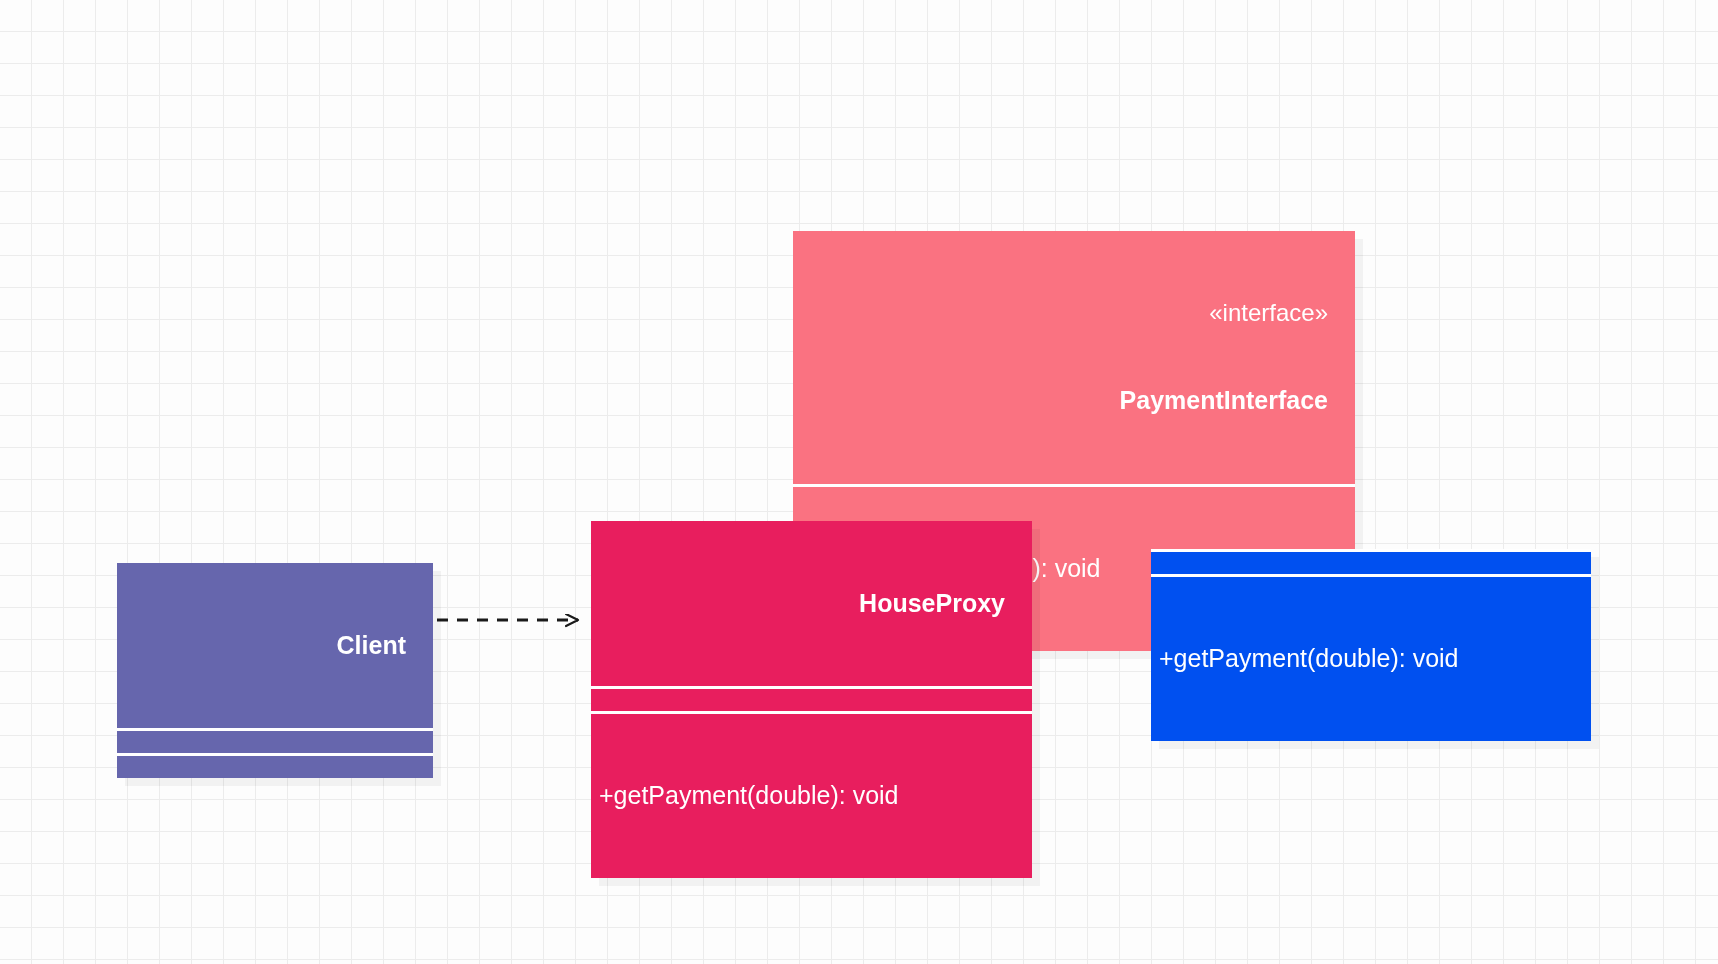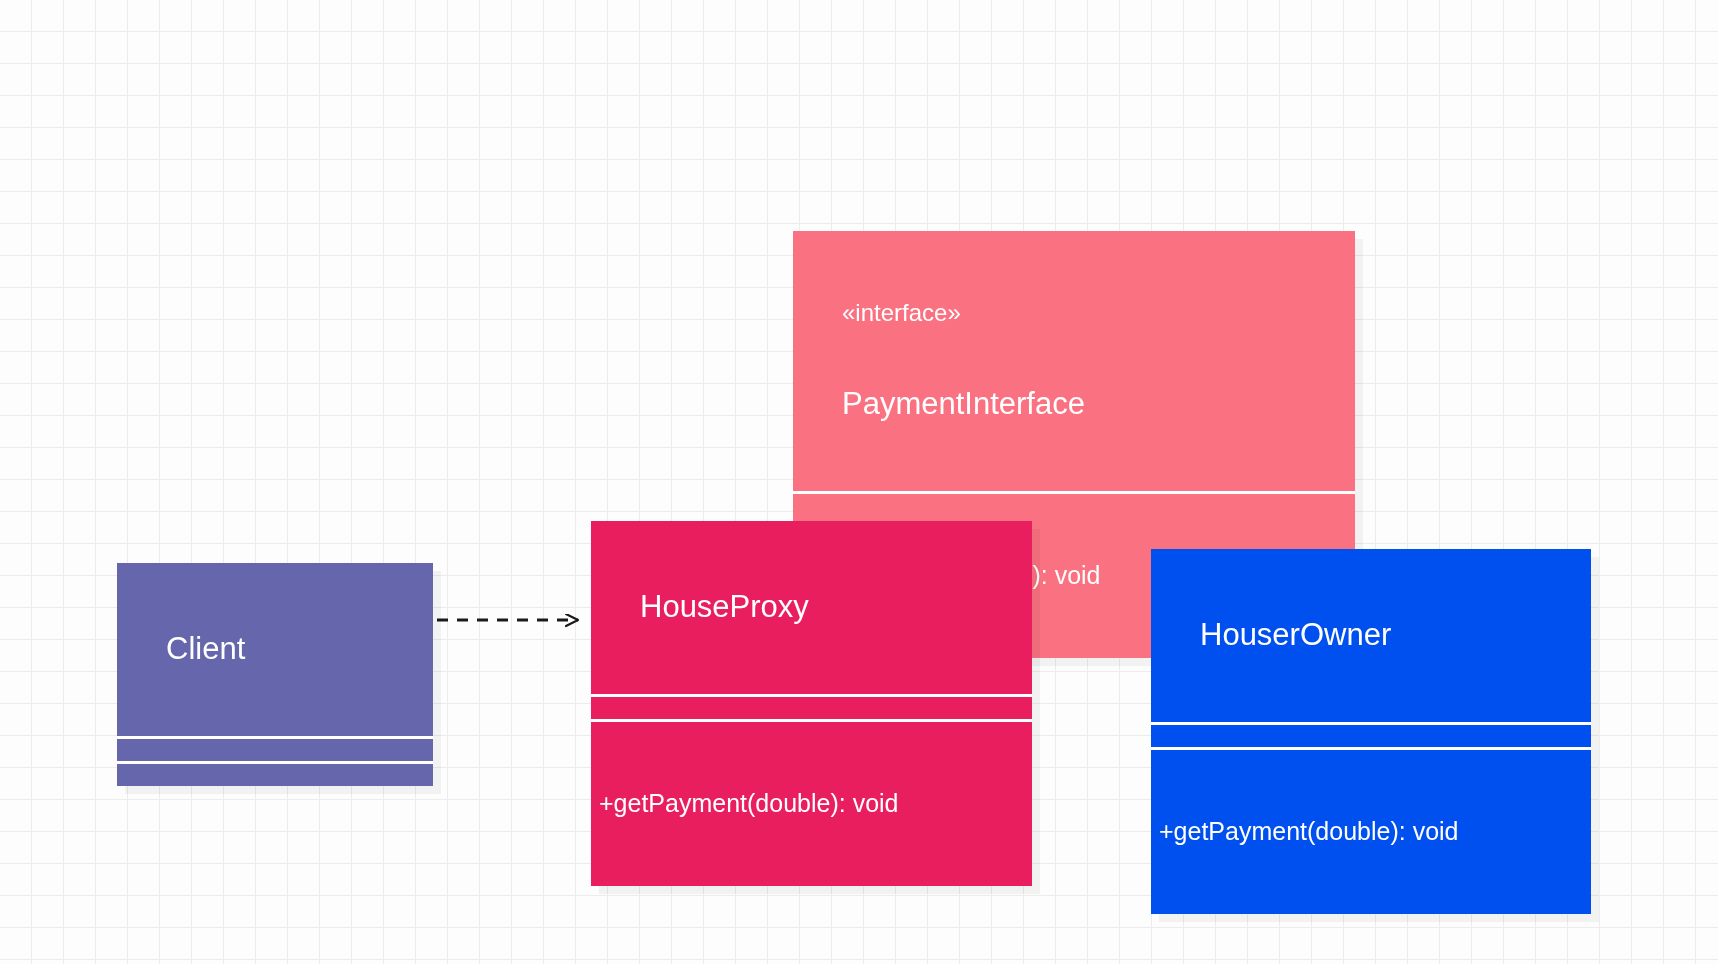--- a/index.html
+++ b/index.html
@@ -23,39 +23,38 @@
 
   
   .uml-box {
     position: absolute;
     box-sizing: border-box;
     box-shadow: 8px 8px 0 0 rgba(0,0,0,0.045);
   }
   .uml-title {
     box-sizing: border-box;
     width: 100%;
-    text-align: left;
+    text-align: right;
     color: #ffffff;
     font-weight: bold;
     font-size: 25px;
     line-height: 1.15;
     padding: 9px 27px 10px 10px;
     white-space: pre;
-    margin-left: 39px;
   }
   .uml-title .stereo {
     display: block;
     font-weight: normal;
     font-size: 24px;
     line-height: 1.25;
   }
   .uml-title .cname {
     display: block;
-    font-weight: normal;
-    font-size: 31px;
+    font-weight: bold;
+    font-size: 25px;
     line-height: 1.25;
   }
   .uml-sep {
     width: 100%;
     height: 3px;
     background: #ffffff;
   }
   .uml-compartment {
     box-sizing: border-box;
     width: 100%;
@@ -143,23 +142,20 @@
     </div>
     <div class="uml-sep"></div>
     <div class="uml-compartment empty"></div>
     <div class="uml-sep"></div>
     <div class="uml-compartment">
       <div>+getPayment(double): void</div>
     </div>
   </div>
 
   <div class="uml-box" style="left:1151px; top:549px; width:440px; background:#0050f0;">
-    <div class="uml-title">
-      <span class="cname">HouserOwner</span>
-    </div>
     <div class="uml-sep"></div>
     <div class="uml-compartment empty"></div>
     <div class="uml-sep"></div>
     <div class="uml-compartment">
       <div>+getPayment(double): void</div>
     </div>
   </div>
 
 </div>
 

